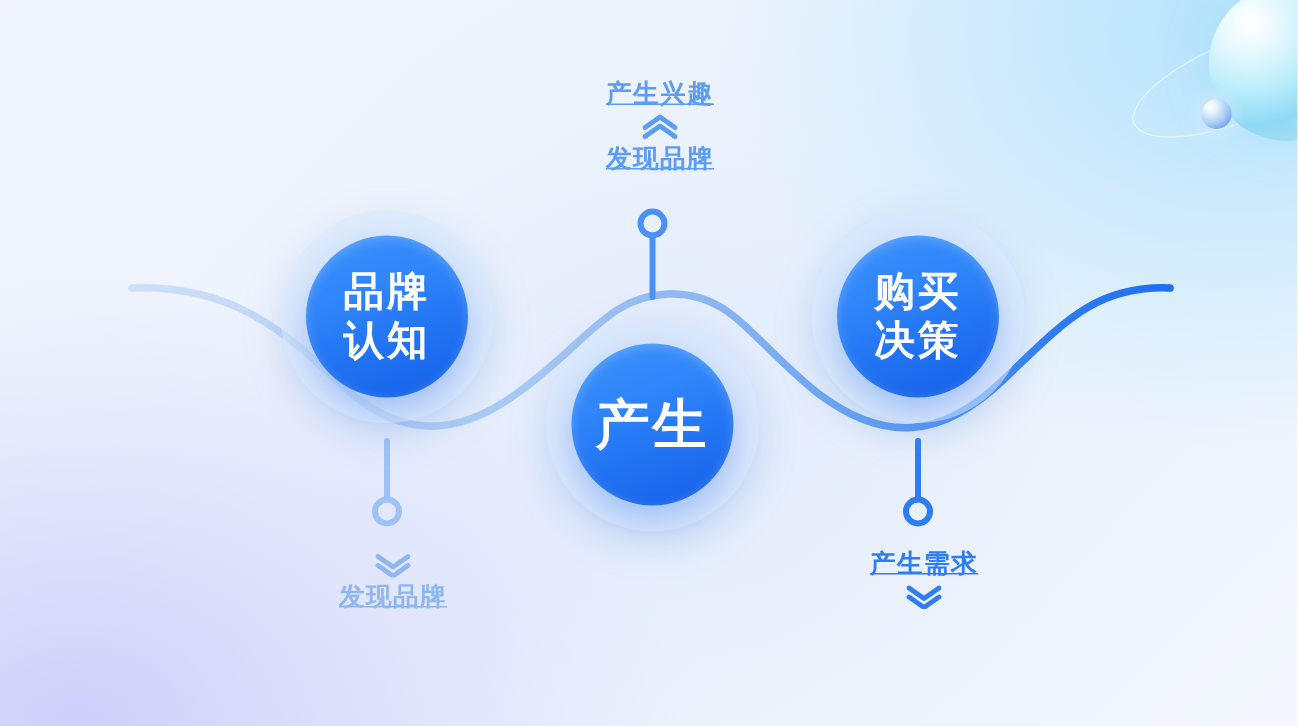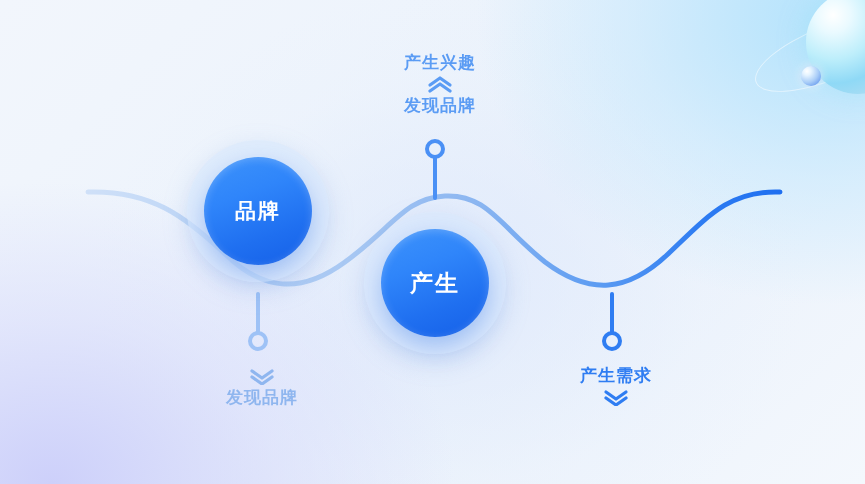--- a/index.html
+++ b/index.html
@@ -86,20 +86,21 @@
   .caption {
     position: absolute;
     text-align: center;
     line-height: 1.25;
     white-space: nowrap;
   }
   .caption .cap-text {
     font-size: 17px;
     font-weight: bold;
     letter-spacing: 1px;
+    text-decoration: underline;
   }
   .chev {
     display: block;
     margin: 3px auto 2px auto;
   }
 </style>
 </head>
 <body>
 
 <div id="stage">
@@ -134,34 +135,43 @@
     </g>
 
     <g>
       <line x1="612" y1="294" x2="612" y2="333" stroke="#2f7df2" stroke-width="4" stroke-linecap="round"></line>
       <circle cx="612" cy="341" r="8" fill="none" stroke="#2f7df2" stroke-width="4"></circle>
     </g>
   </svg>
 
   <div class="node" style="left:187px; top:140px; width:142px; height:142px;">
     <div class="node-halo" style="width:142px; height:142px;">
-      <div class="node-core" style="width:108px; height:108px; font-size:21px;">
+      <div class="node-core" style="width:108px; height:108px; font-size:27px;">
         <span>品牌</span>
+        <span>认知</span>
       </div>
     </div>
   </div>
 
   <div class="node" style="left:364px; top:212px; width:142px; height:142px;">
     <div class="node-halo" style="width:142px; height:142px;">
-      <div class="node-core" style="width:108px; height:108px; font-size:23px;">
+      <div class="node-core" style="width:108px; height:108px; font-size:36px;">
         <span>产生</span>
       </div>
     </div>
   </div>
 
+  <div class="node" style="left:541px; top:140px; width:142px; height:142px;">
+    <div class="node-halo" style="width:142px; height:142px;">
+      <div class="node-core" style="width:108px; height:108px; font-size:27px;">
+        <span>购买</span>
+        <span>决策</span>
+      </div>
+    </div>
+  </div>
 
   <div class="caption" style="left:340px; top:52px; width:200px; color:#5b9cf4;">
     <div class="cap-text">产生兴趣</div>
     <svg class="chev" width="30" height="17" viewBox="0 0 30 17">
       <polyline points="5,9 15,2 25,9" fill="none" stroke="#5b9cf4" stroke-width="3.2" stroke-linecap="round" stroke-linejoin="round"></polyline>
       <polyline points="5,15 15,8 25,15" fill="none" stroke="#5b9cf4" stroke-width="3.2" stroke-linecap="round" stroke-linejoin="round"></polyline>
     </svg>
     <div class="cap-text">发现品牌</div>
   </div>
 

